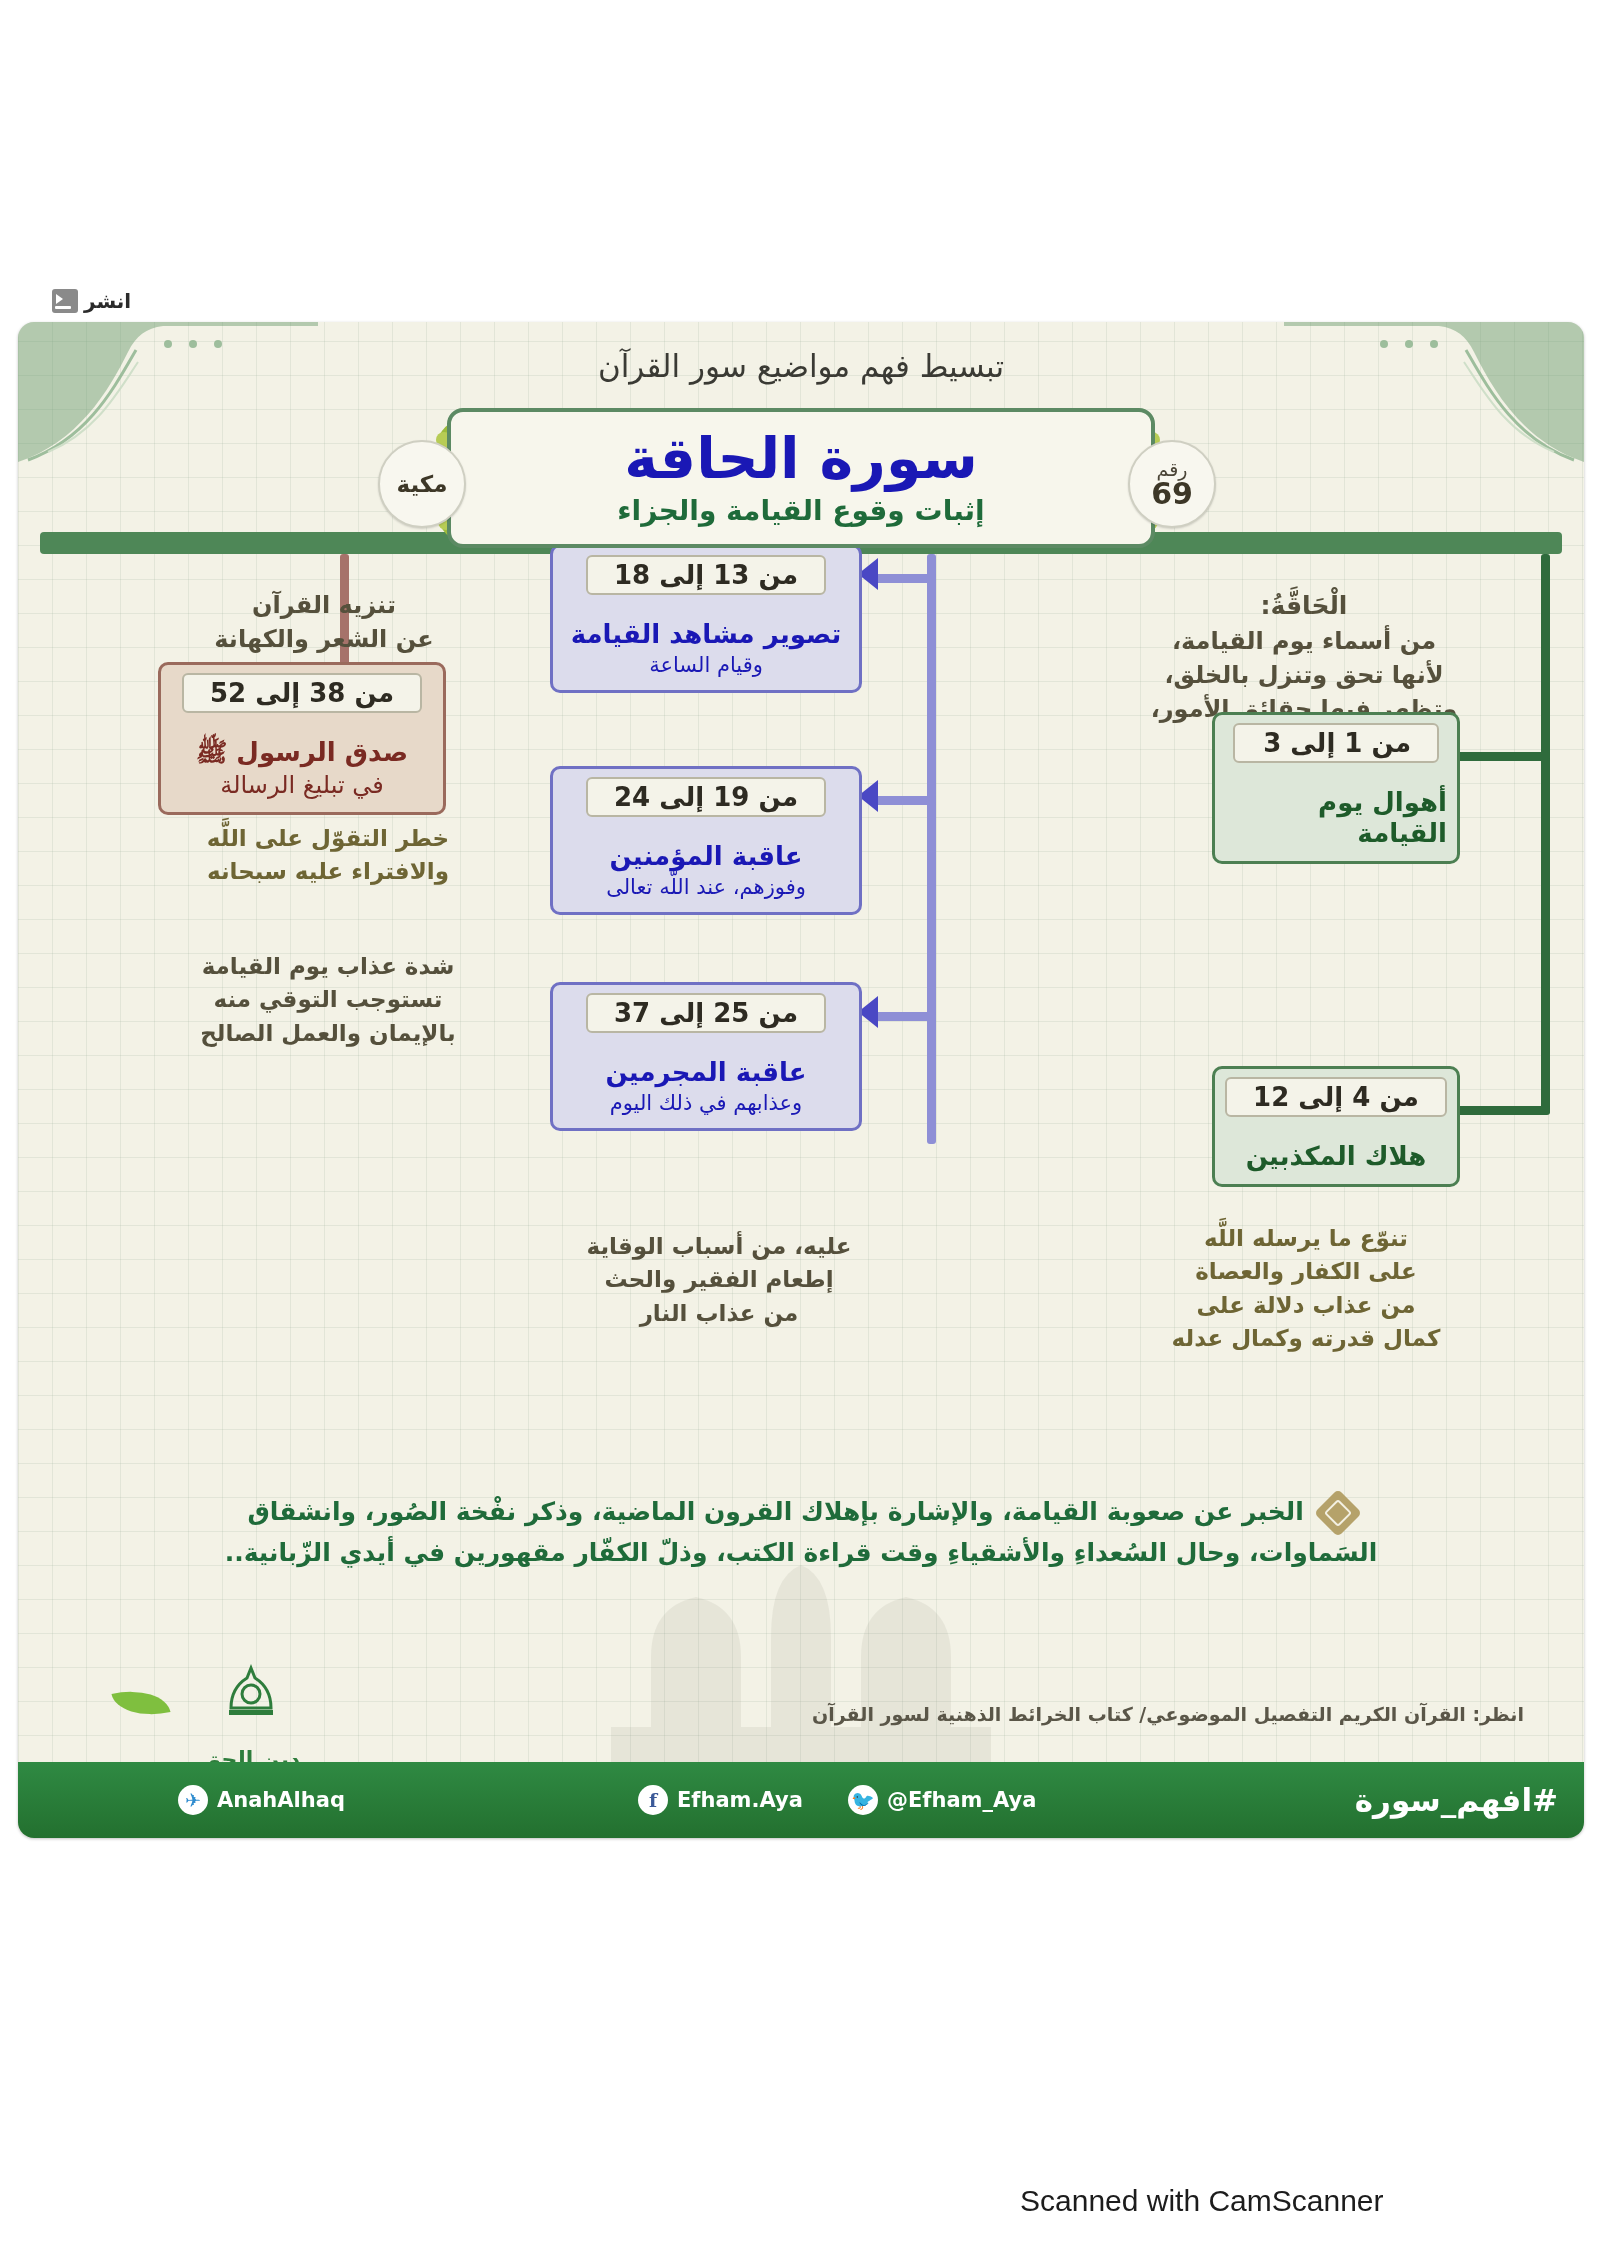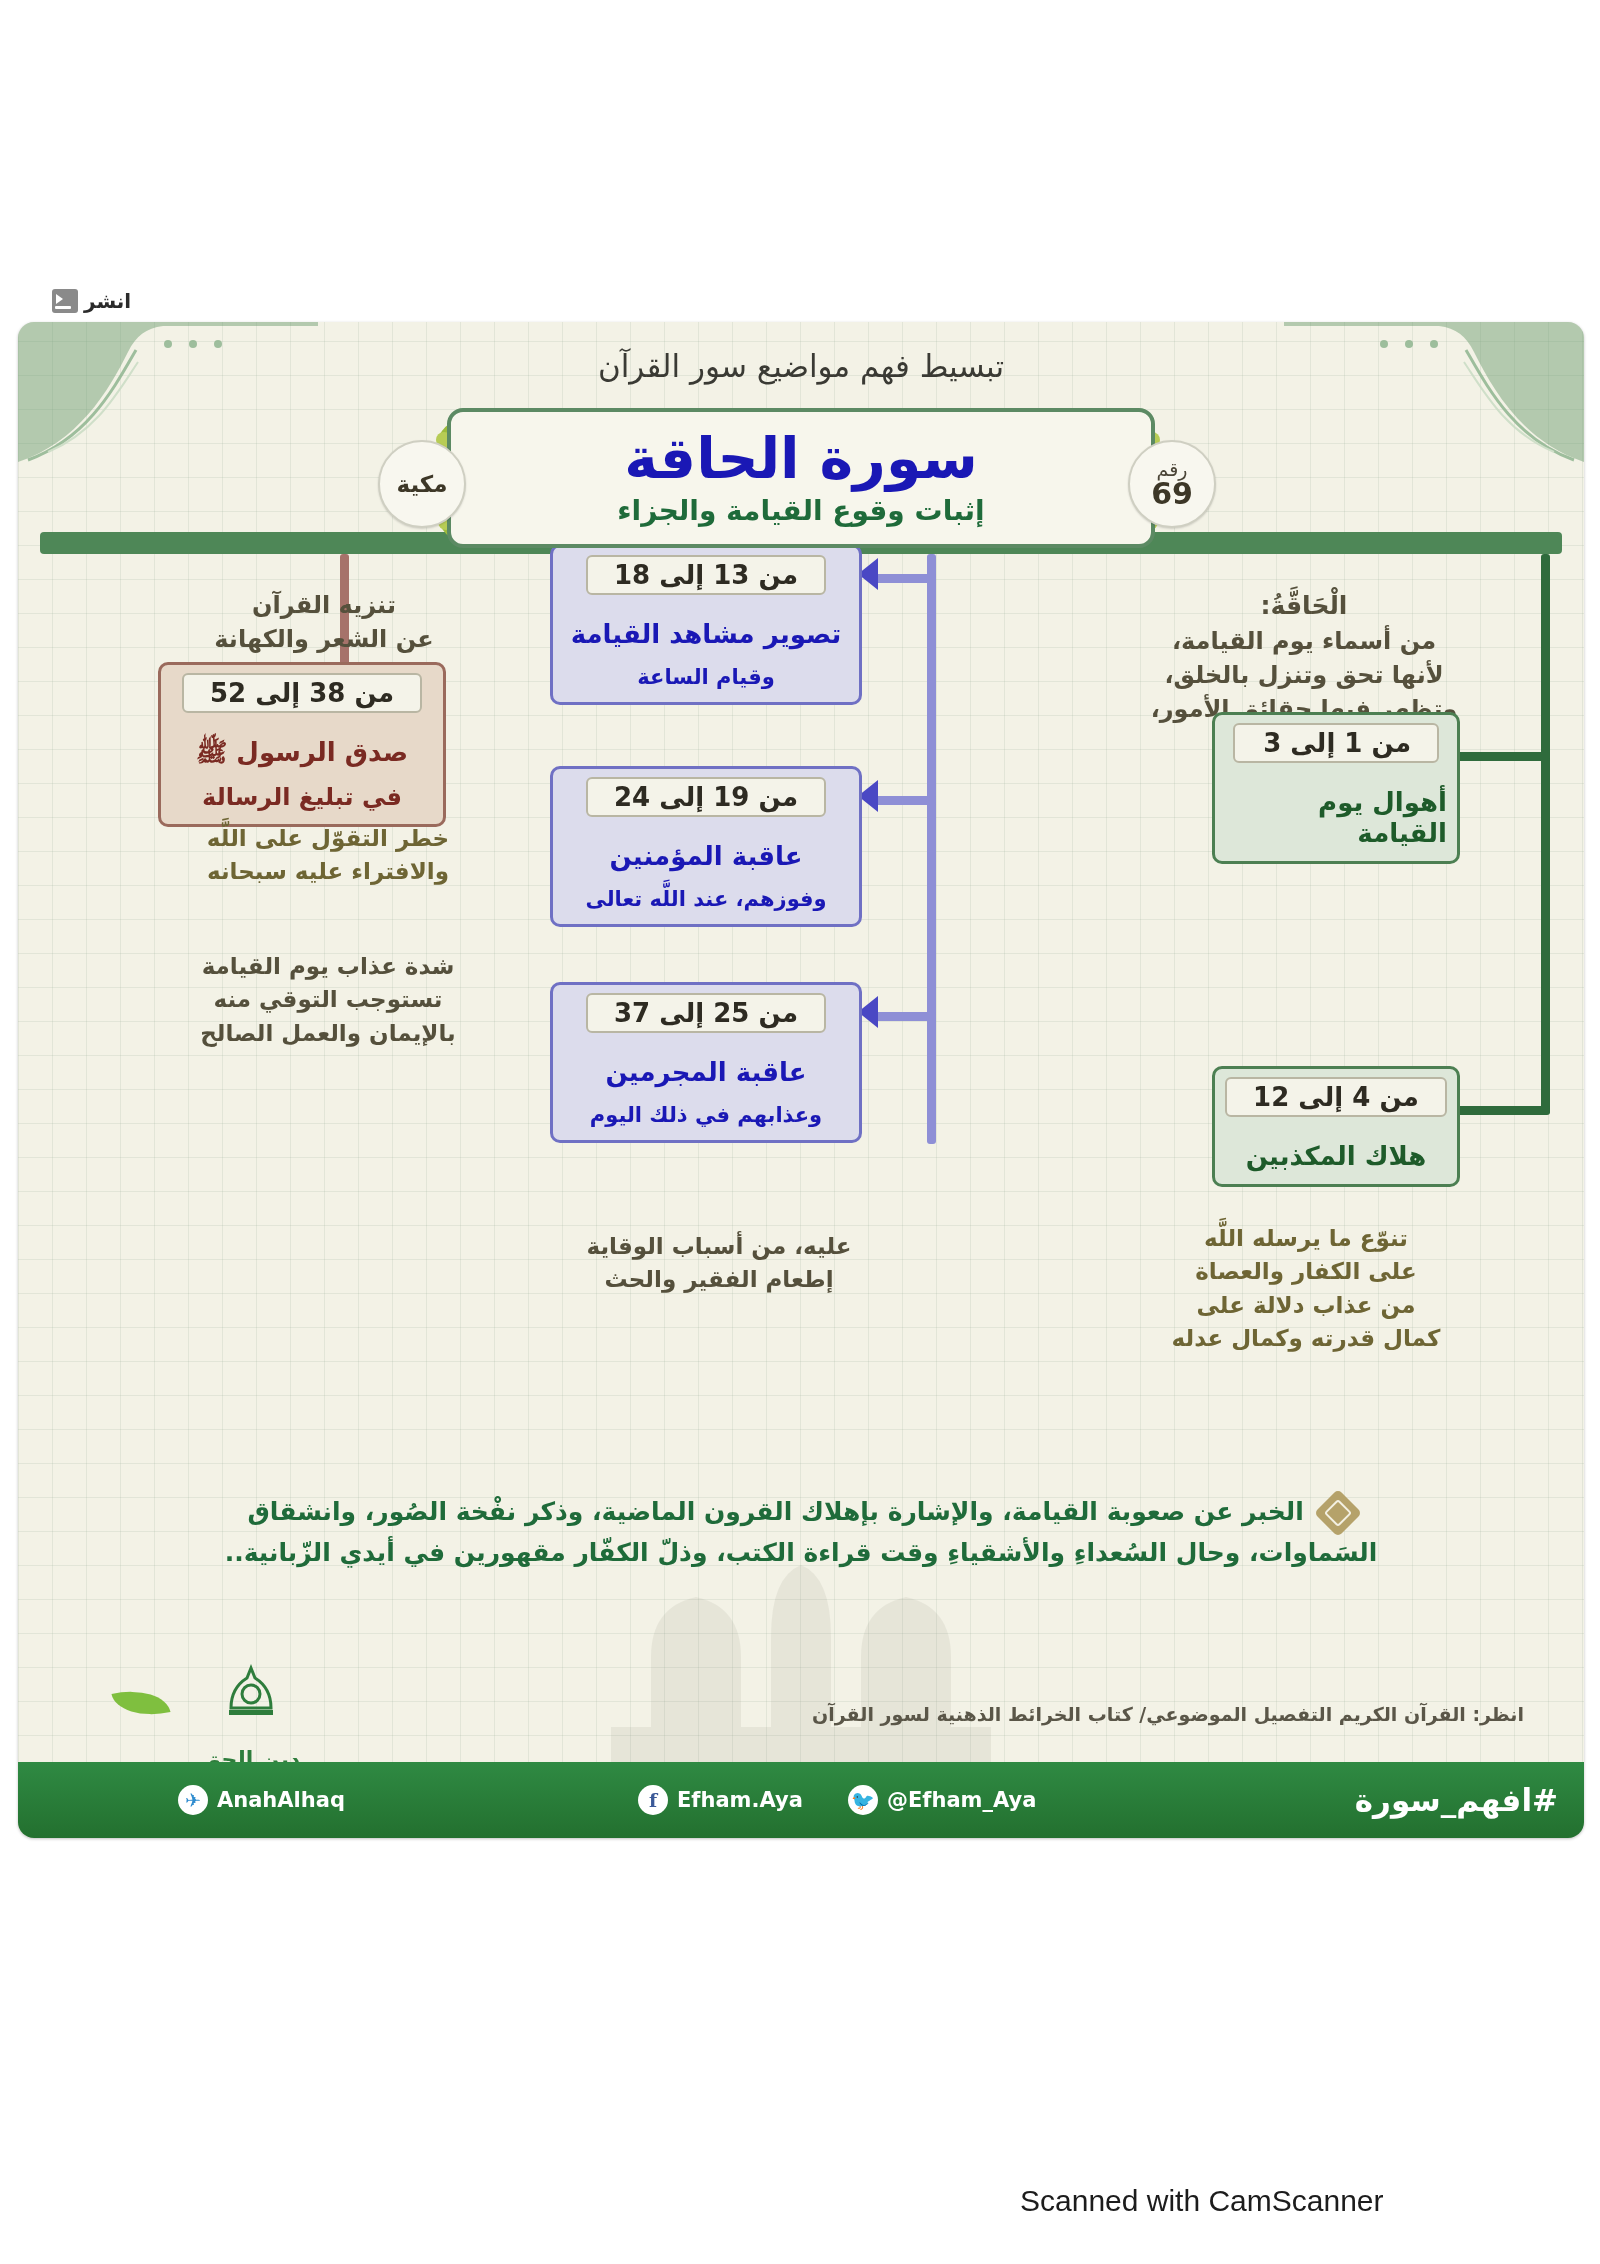--- a/index.html
+++ b/index.html
@@ -120,21 +120,21 @@
   .box{
     border-radius:10px;padding:8px 10px 12px;
     display:flex;flex-direction:column;align-items:center;
   }
   .box .range{
     background:#f4f3e9;border:2px solid #b9b6a3;border-radius:6px;
     font-size:26px;font-weight:bold;color:#2e2b22;
     padding:3px 26px;margin-bottom:24px;min-width:150px;
   }
   .box .l1{font-size:26px;font-weight:bold;line-height:1.2;}
-  .box .l2{font-size:21px;font-weight:bold;line-height:1.25;margin-top:14px;}
+  .box .l2{font-size:21px;font-weight:normal;line-height:1.25;margin-top:2px;}
 
   .box.green{background:#dde7d9;border:3px solid #4c7f52;}
   .box.green .l1,.box.green .l2{color:#1e5b2a;}
 
   .box.blue{background:#dcdcec;border:3px solid #6f70c4;}
   .box.blue .l1{color:#1a18b5;}
   .box.blue .l2{color:#1a18b5;}
 
   .box.brown{background:#e7d9c9;border:3px solid #9a6a5c;}
   .box.brown .l1,.box.brown .l2{color:#7a2a22;}
@@ -332,20 +332,21 @@
 
   <div class="box blue" style="position:absolute;top:660px;right:722px;width:286px;">
     <div class="range">من 25 إلى 37</div>
     <div class="l1">عاقبة المجرمين</div>
     <div class="l2">وعذابهم في ذلك اليوم</div>
   </div>
 
   <div class="col" style="top:908px;right:640px;width:450px;">
     <div class="note grey">عليه، من أسباب الوقاية</div>
     <div class="note grey">إطعام الفقير والحث</div>
+    <div class="note grey">من عذاب النار</div>
   </div>
 
   <div class="col" style="top:266px;left:116px;width:380px;">
     <div class="col-head brown">تنزيه القرآن</div>
     <div class="col-head brown">عن الشعر والكهانة</div>
   </div>
 
   <div class="box brown" style="position:absolute;top:340px;left:140px;width:262px;">
     <div class="range">من 38 إلى 52</div>
     <div class="l1">صدق الرسول ﷺ</div>

